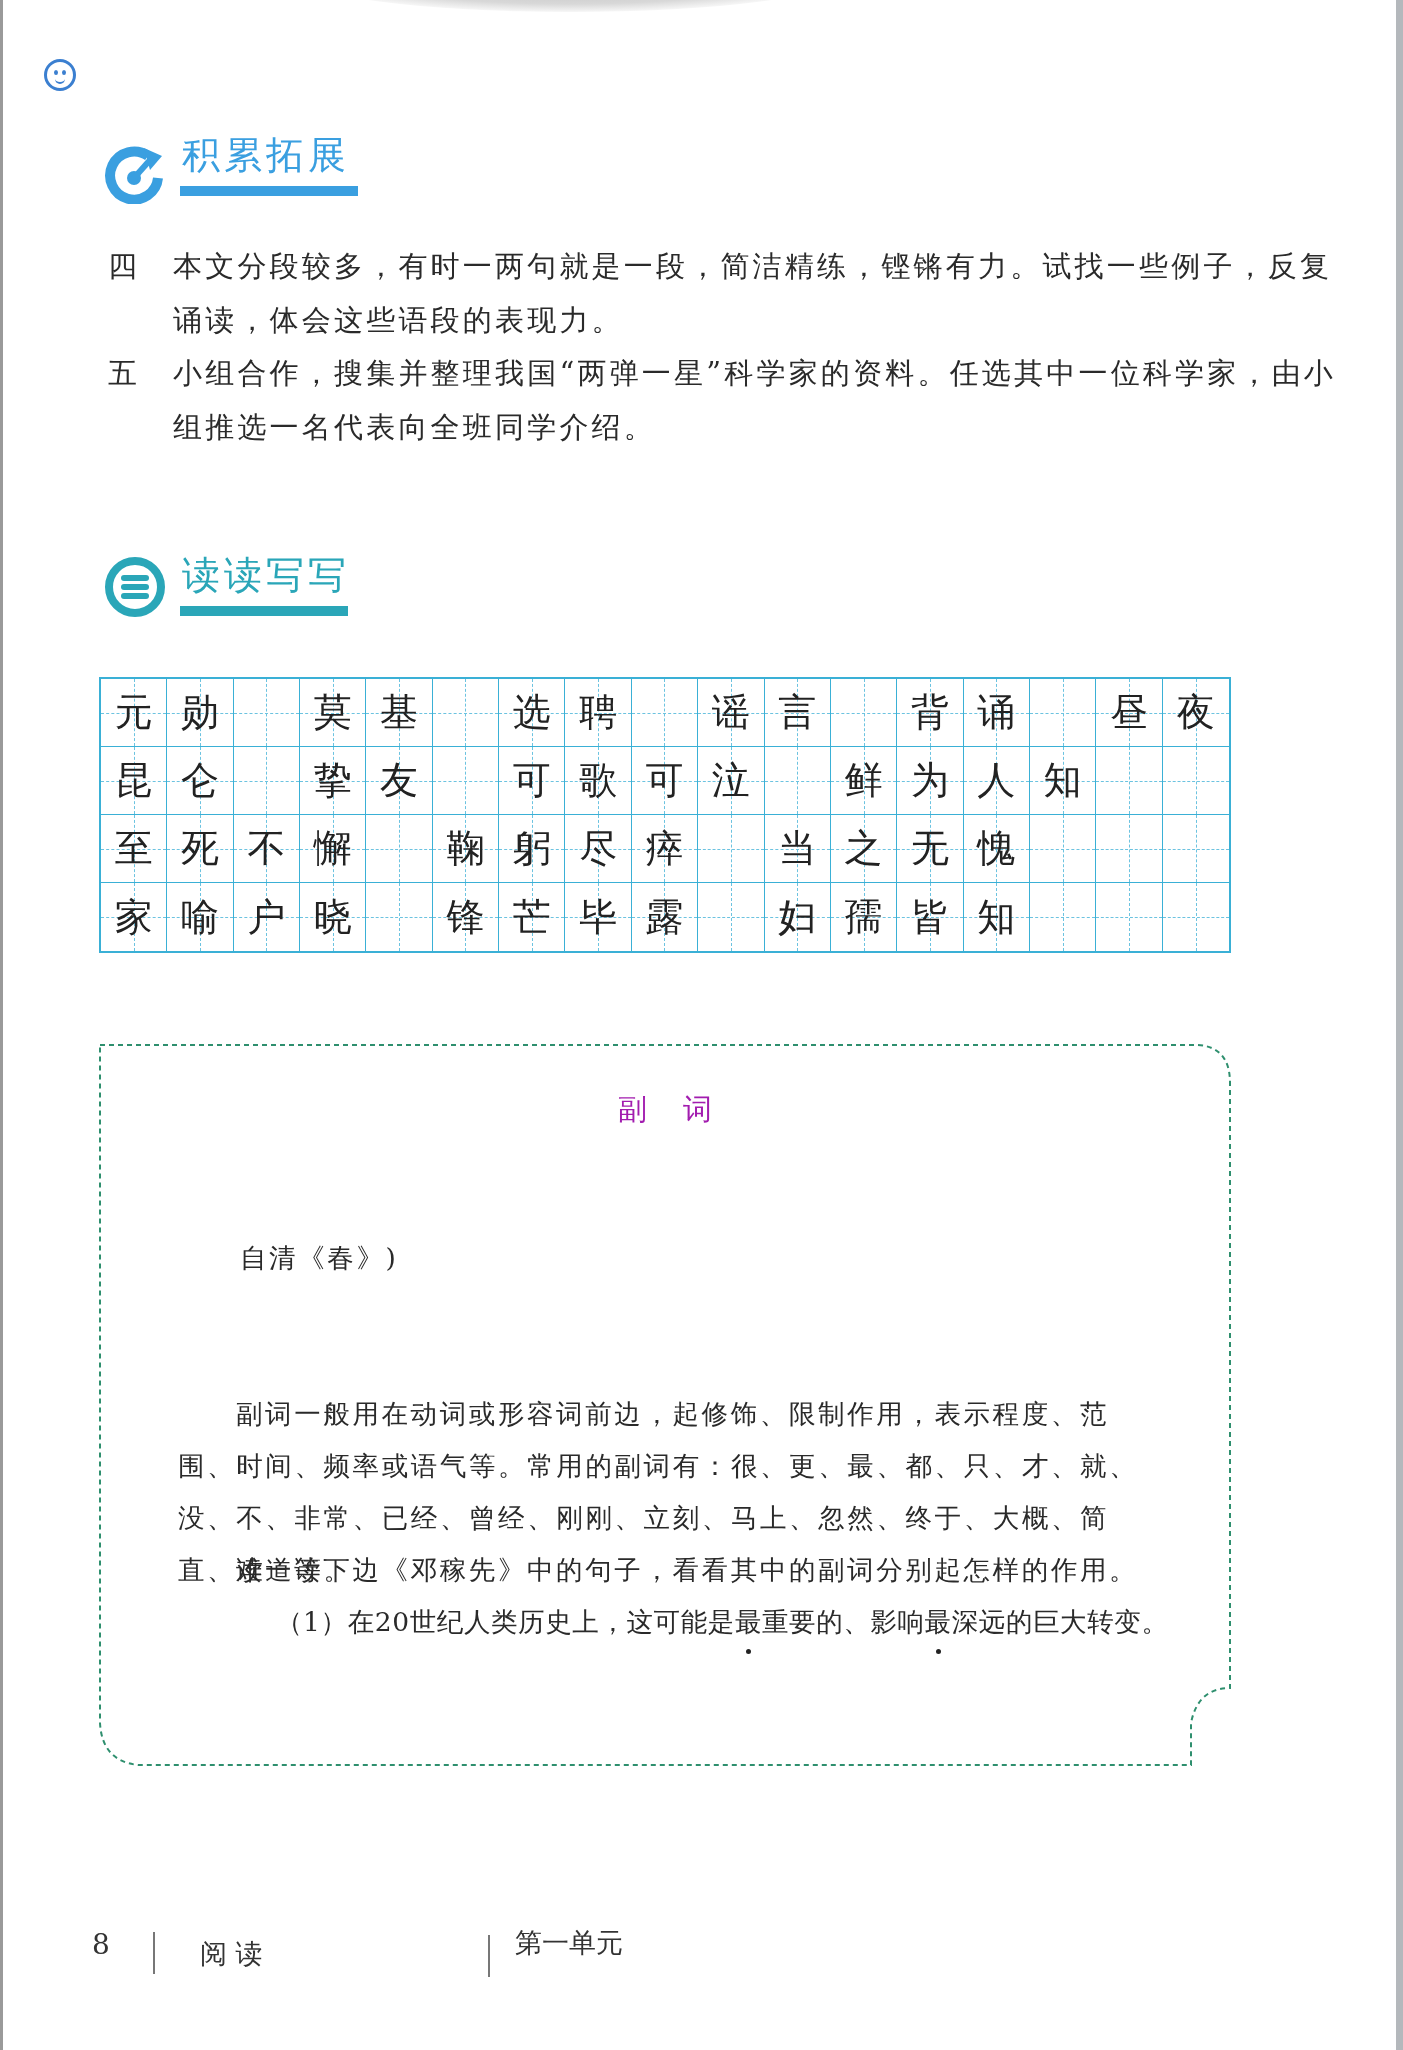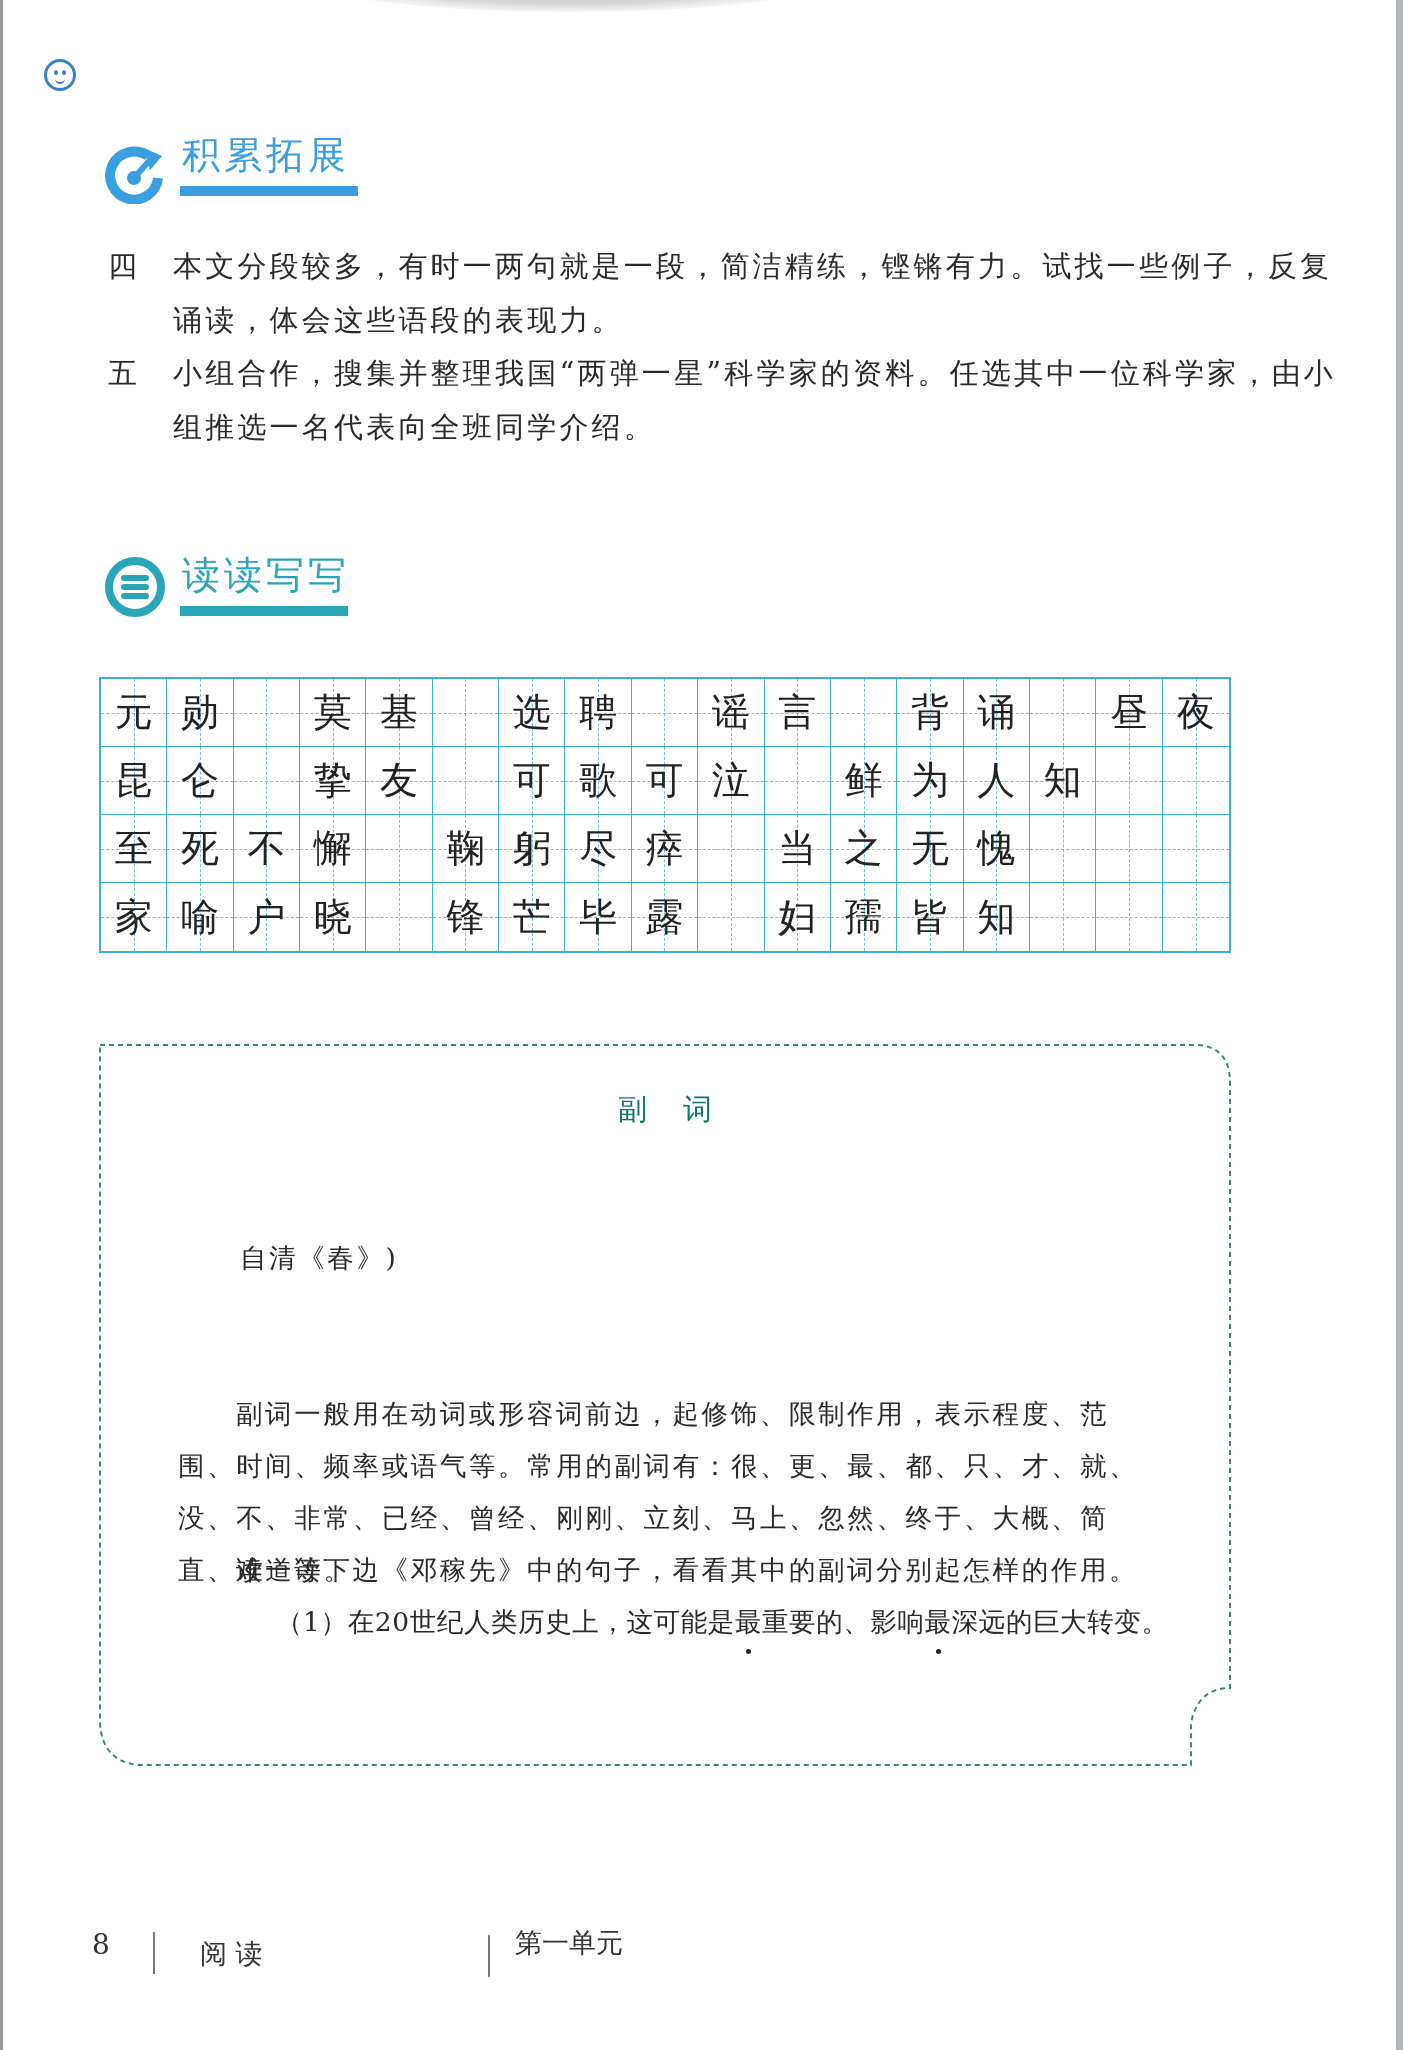--- a/index.html
+++ b/index.html
@@ -34,21 +34,21 @@
   .cell { position:relative; border-right:1.5px solid #3ab0d6; border-bottom:1.5px solid #3ab0d6; box-sizing:border-box;
     display:flex; align-items:center; justify-content:center; font-size:38px; color:#222; font-family:"DejaVu Sans","Liberation Sans",sans-serif; }
   .cell:nth-child(17n) { border-right:none; }
   .cell.lastrow { border-bottom:none; }
   .cell::before { content:""; position:absolute; left:0; right:0; top:50%; border-top:1px dashed #6cc3e0; }
   .cell::after { content:""; position:absolute; top:0; bottom:0; left:50%; border-left:1px dashed #6cc3e0; }
   .cell span { position:relative; z-index:1; }
 
   .box { position:absolute; left:98px; top:1043px; width:1134px; height:723px; }
   .box svg { position:absolute; left:0; top:0; }
-  .box-title { position:absolute; left:0; width:1134px; top:47px; text-align:center; font-size:29px; color:#0f766e; letter-spacing:36px; text-indent:36px; }
+  .box-title { position:absolute; left:0; width:1134px; top:47px; text-align:center; font-size:29px; color:#a21caf; letter-spacing:36px; text-indent:36px; }
   .bp { position:absolute; font-size:26.5px; line-height:52px; color:#2a2a2a; letter-spacing:2.6px; }
   .dot { position:relative; display:inline-block; }
   .dot::after { content:""; position:absolute; left:50%; margin-left:-2.5px; bottom:-6px; width:5px; height:5px; border-radius:50%; background:#222; }
 
   .footer { position:absolute; top:1925px; font-size:27px; color:#333; }
   .vline { position:absolute; width:2px; background:#777; }
 </style>
 </head>
 <body>
 

